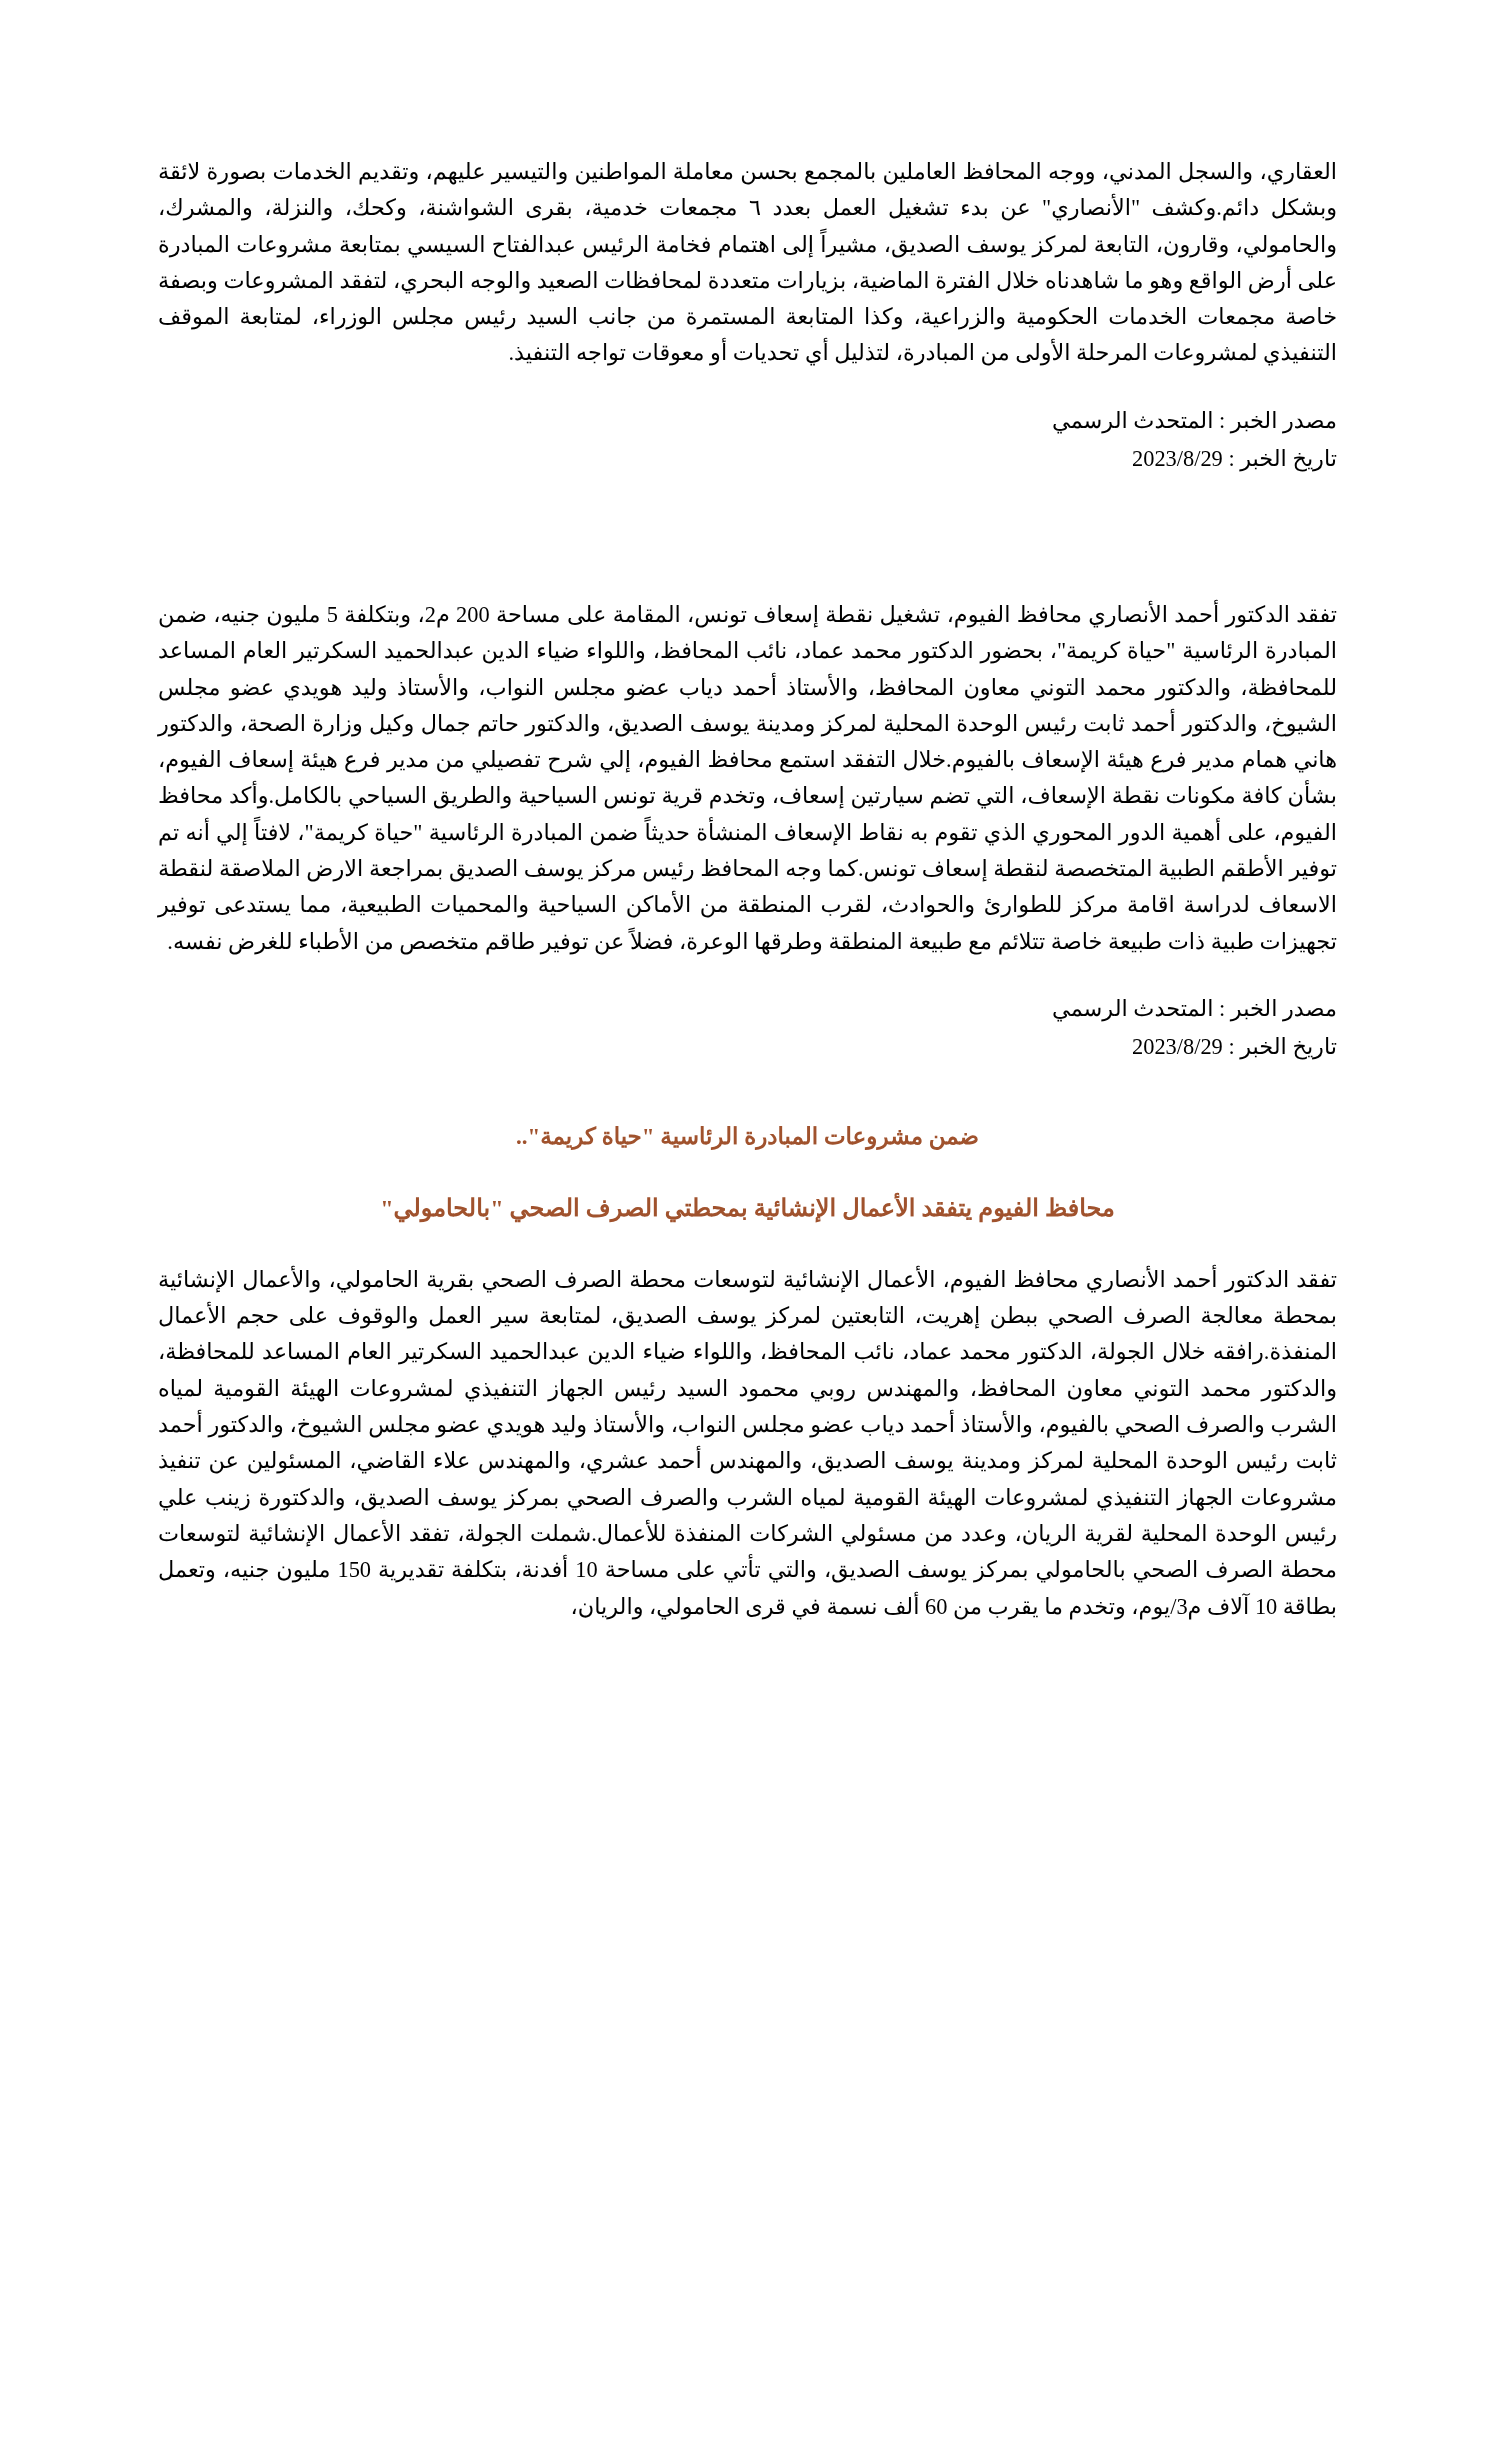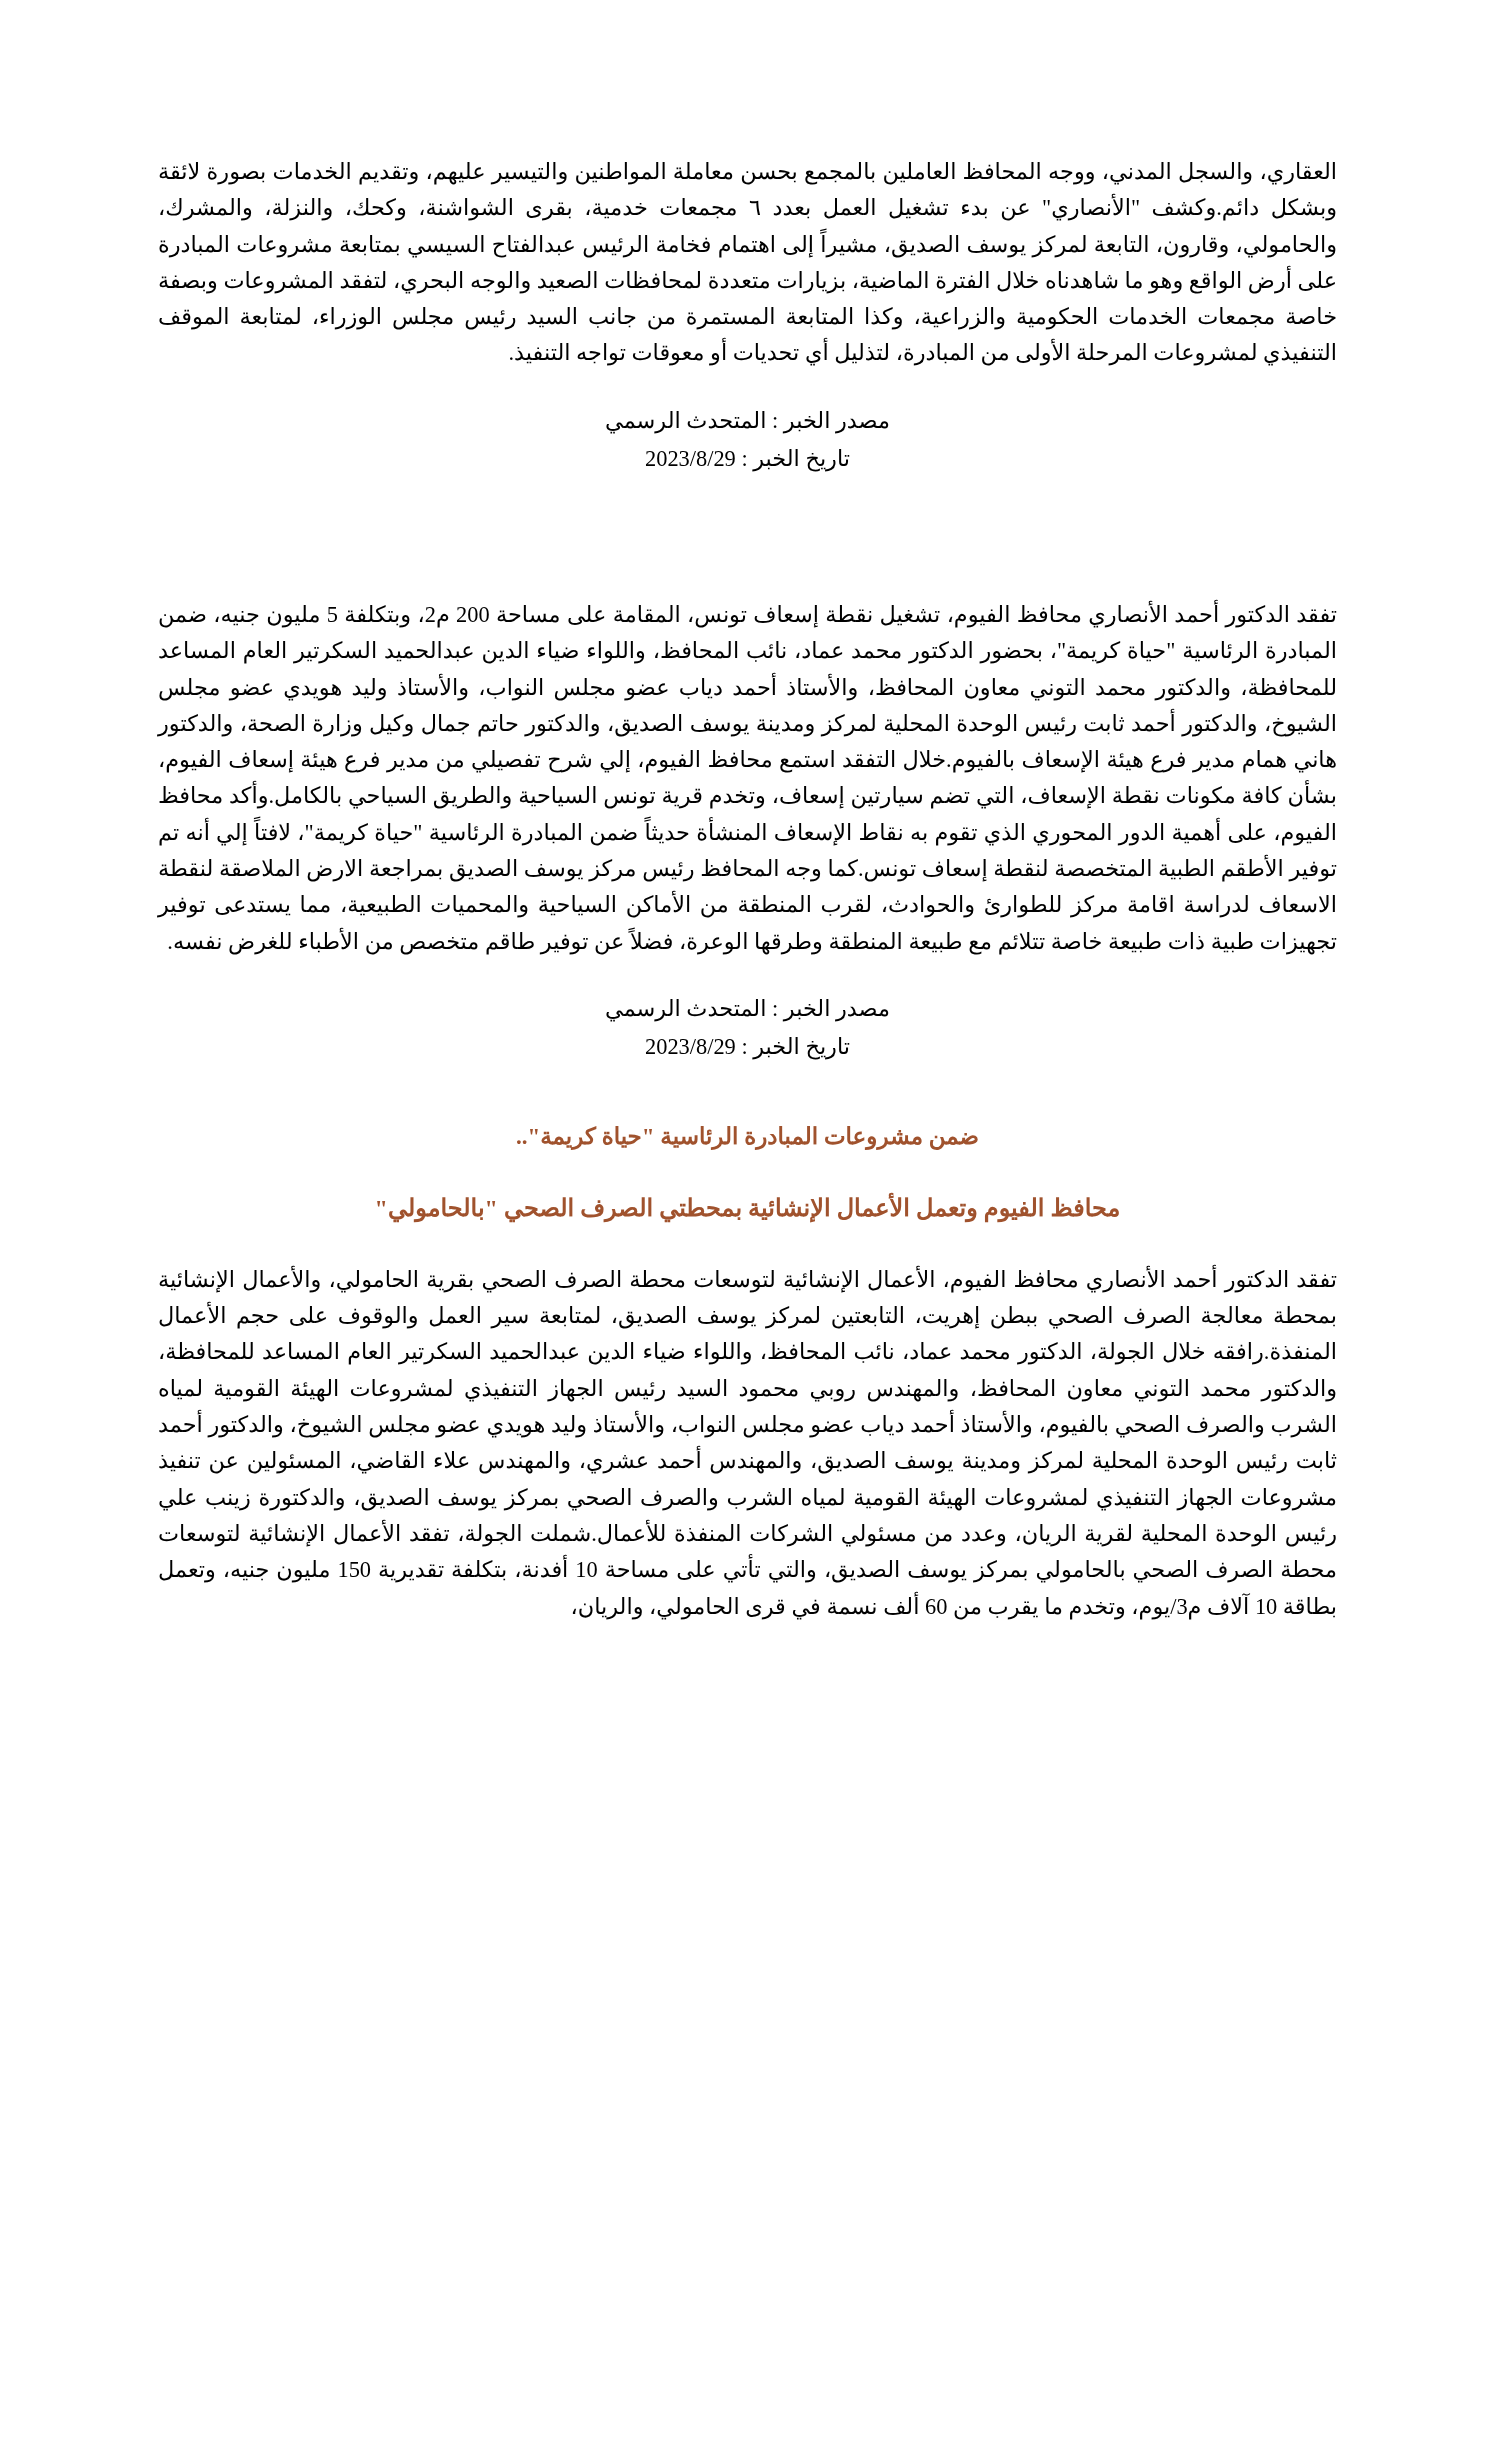--- a/index.html
+++ b/index.html
@@ -27,21 +27,21 @@
     text-align: justify;
     text-justify: inter-word;
     margin: 0;
     color: #000000;
   }
   .spacer-xl { height: 84px; }
   .spacer-lg { height: 53px; }
   .spacer-md { height: 35px; }
   .meta-block {
     margin-top: 30px;
-    text-align: center;
+    text-align: right;
   }
   .meta-line {
     font-size: 22.4px;
     line-height: 1.7;
     color: #000000;
   }
   .heading-brown {
     color: #a0522d;
     font-weight: bold;
     font-size: 24px;
@@ -76,21 +76,21 @@
   <div class="meta-block">
     <div class="meta-line">مصدر الخبر : المتحدث الرسمي</div>
     <div class="meta-line">تاريخ الخبر : 2023/8/29</div>
   </div>
 
   <div class="spacer-lg"></div>
 
   <div class="heading-wrap">
     <h2 class="heading-brown lead">ضمن مشروعات المبادرة الرئاسية "حياة كريمة"..</h2>
     <div class="spacer-md"></div>
-    <h2 class="heading-brown">محافظ الفيوم وتعمل الأعمال الإنشائية بمحطتي الصرف الصحي "بالحامولي"</h2>
+    <h2 class="heading-brown">محافظ الفيوم يتفقد الأعمال الإنشائية بمحطتي الصرف الصحي "بالحامولي"</h2>
   </div>
 
   <div class="spacer-md"></div>
 
   <p class="para">تفقد الدكتور أحمد الأنصاري محافظ الفيوم، الأعمال الإنشائية لتوسعات محطة الصرف الصحي بقرية الحامولي، والأعمال الإنشائية بمحطة معالجة الصرف الصحي ببطن إهريت، التابعتين لمركز يوسف الصديق، لمتابعة سير العمل والوقوف على حجم الأعمال المنفذة.رافقه خلال الجولة، الدكتور محمد عماد، نائب المحافظ، واللواء ضياء الدين عبدالحميد السكرتير العام المساعد للمحافظة، والدكتور محمد التوني معاون المحافظ، والمهندس روبي محمود السيد رئيس الجهاز التنفيذي لمشروعات الهيئة القومية لمياه الشرب والصرف الصحي بالفيوم، والأستاذ أحمد دياب عضو مجلس النواب، والأستاذ وليد هويدي عضو مجلس الشيوخ، والدكتور أحمد ثابت رئيس الوحدة المحلية لمركز ومدينة يوسف الصديق، والمهندس أحمد عشري، والمهندس علاء القاضي، المسئولين عن تنفيذ مشروعات الجهاز التنفيذي لمشروعات الهيئة القومية لمياه الشرب والصرف الصحي بمركز يوسف الصديق، والدكتورة زينب علي رئيس الوحدة المحلية لقرية الريان، وعدد من مسئولي الشركات المنفذة للأعمال.شملت الجولة، تفقد الأعمال الإنشائية لتوسعات محطة الصرف الصحي بالحامولي بمركز يوسف الصديق، والتي تأتي على مساحة 10 أفدنة، بتكلفة تقديرية 150 مليون جنيه، وتعمل بطاقة 10 آلاف م3/يوم، وتخدم ما يقرب من 60 ألف نسمة في قرى الحامولي، والريان،</p>
 
 </div>
 
 
 </body></html>

